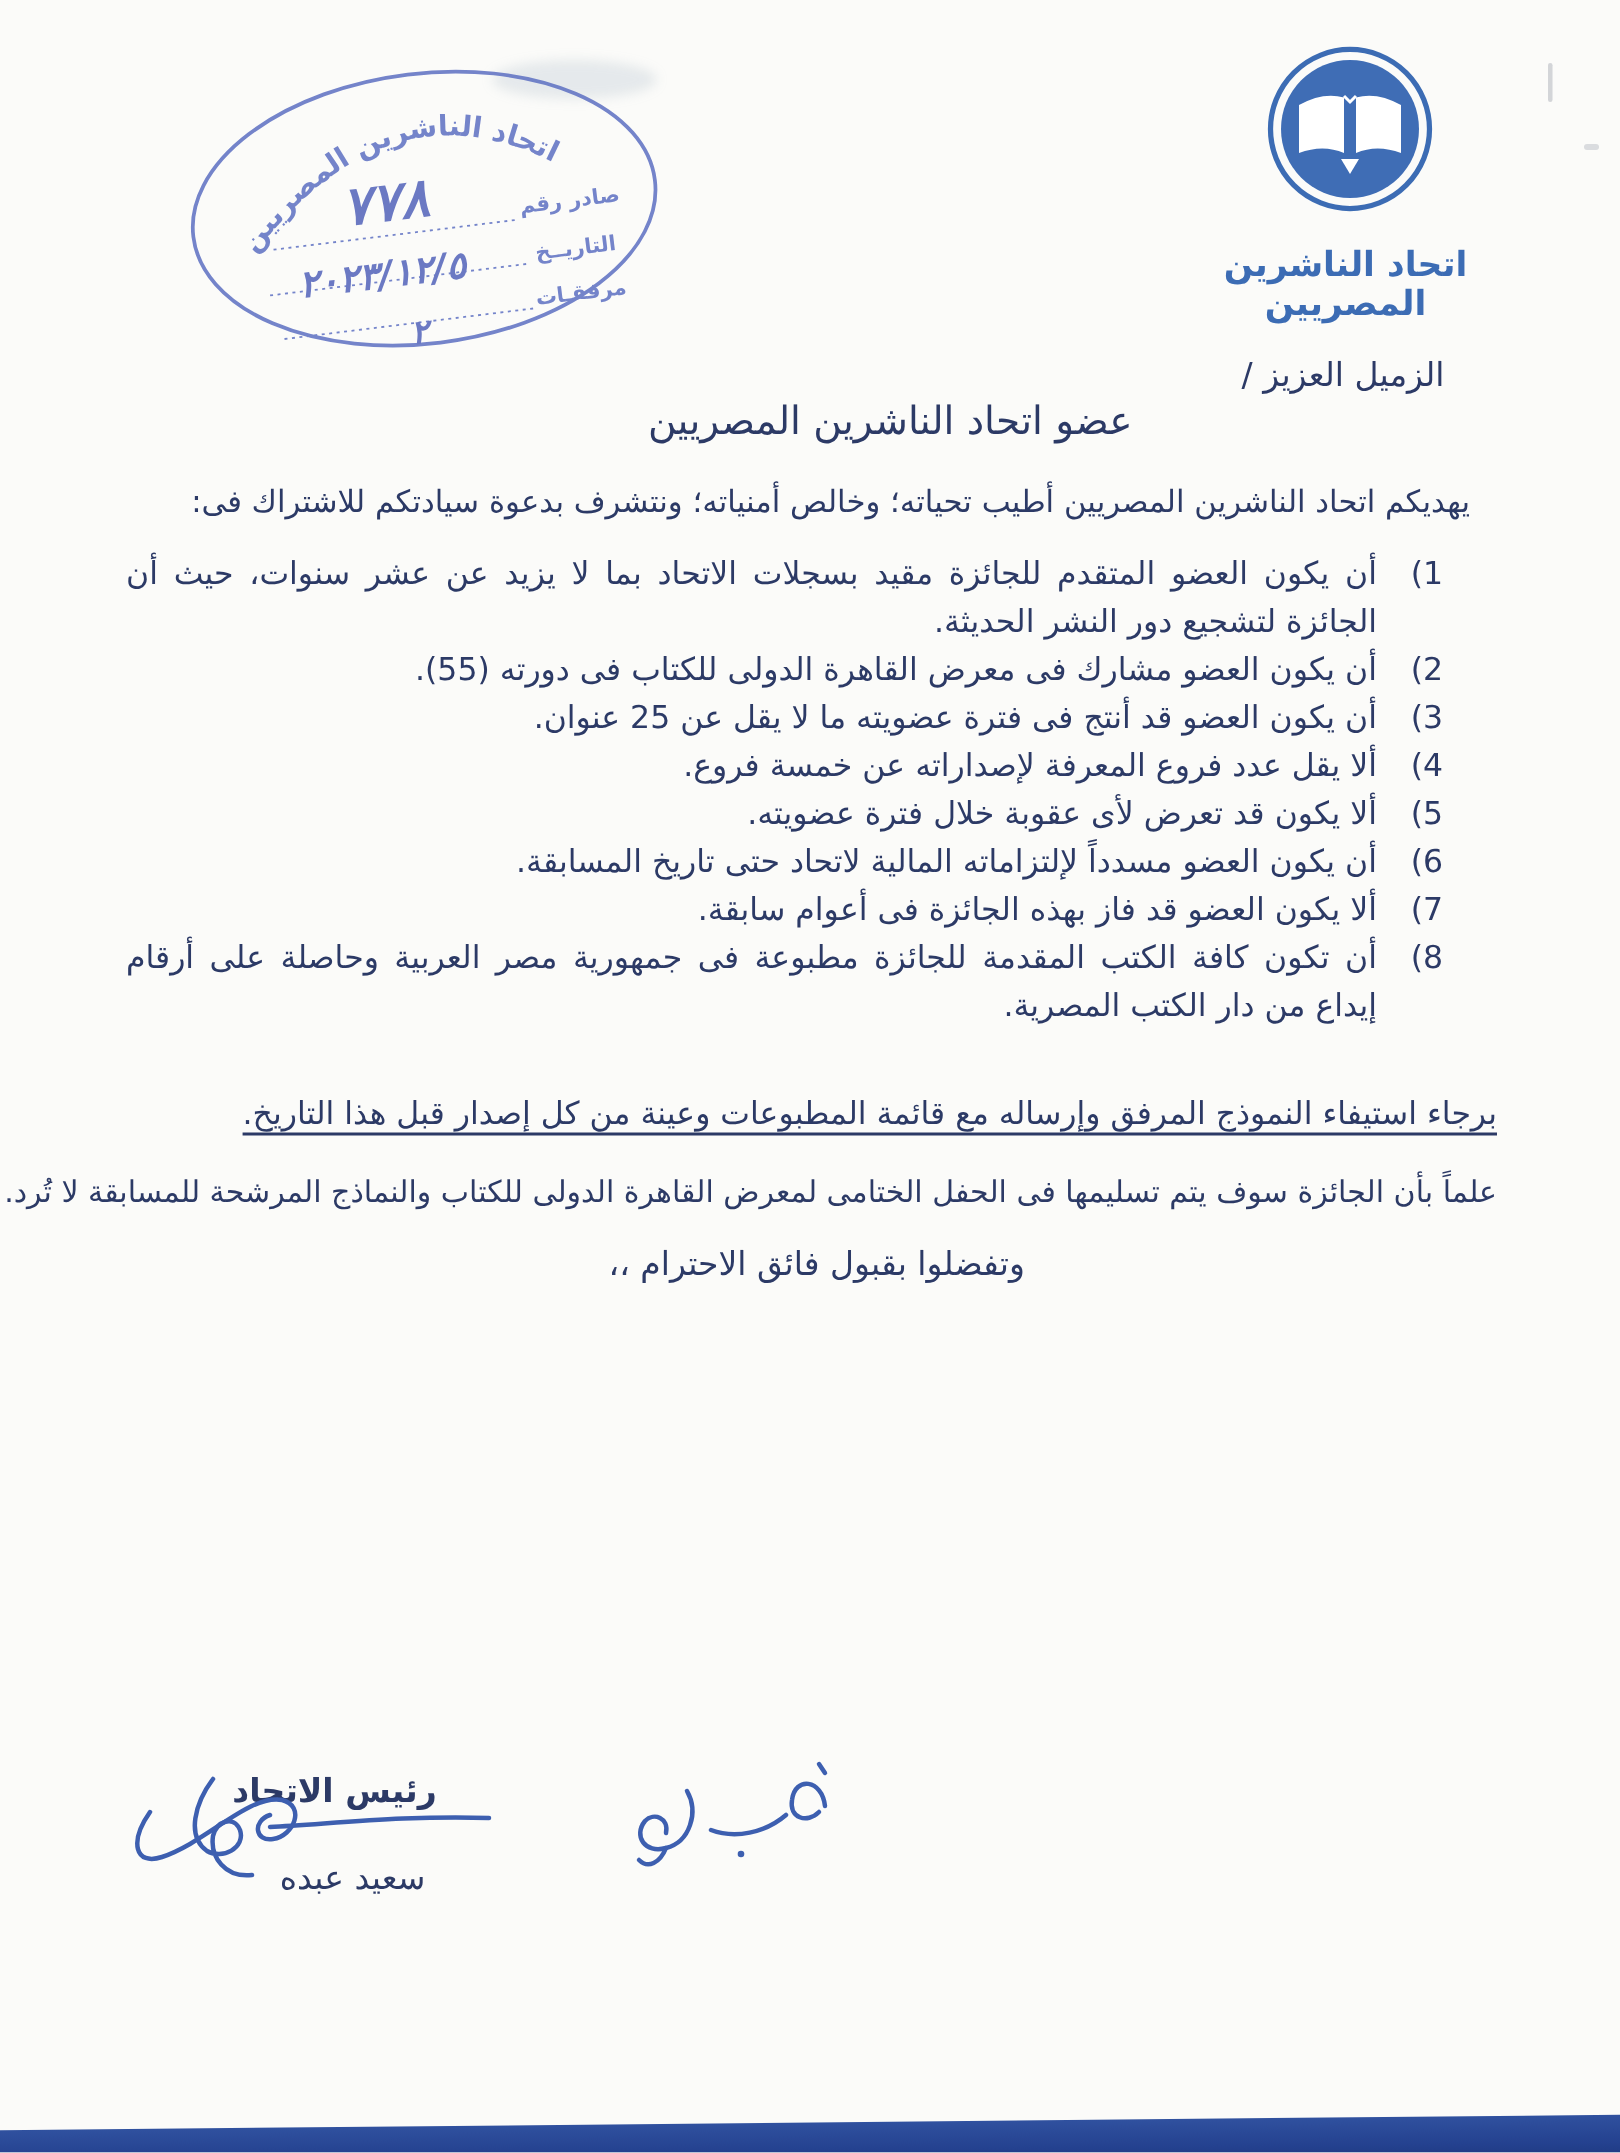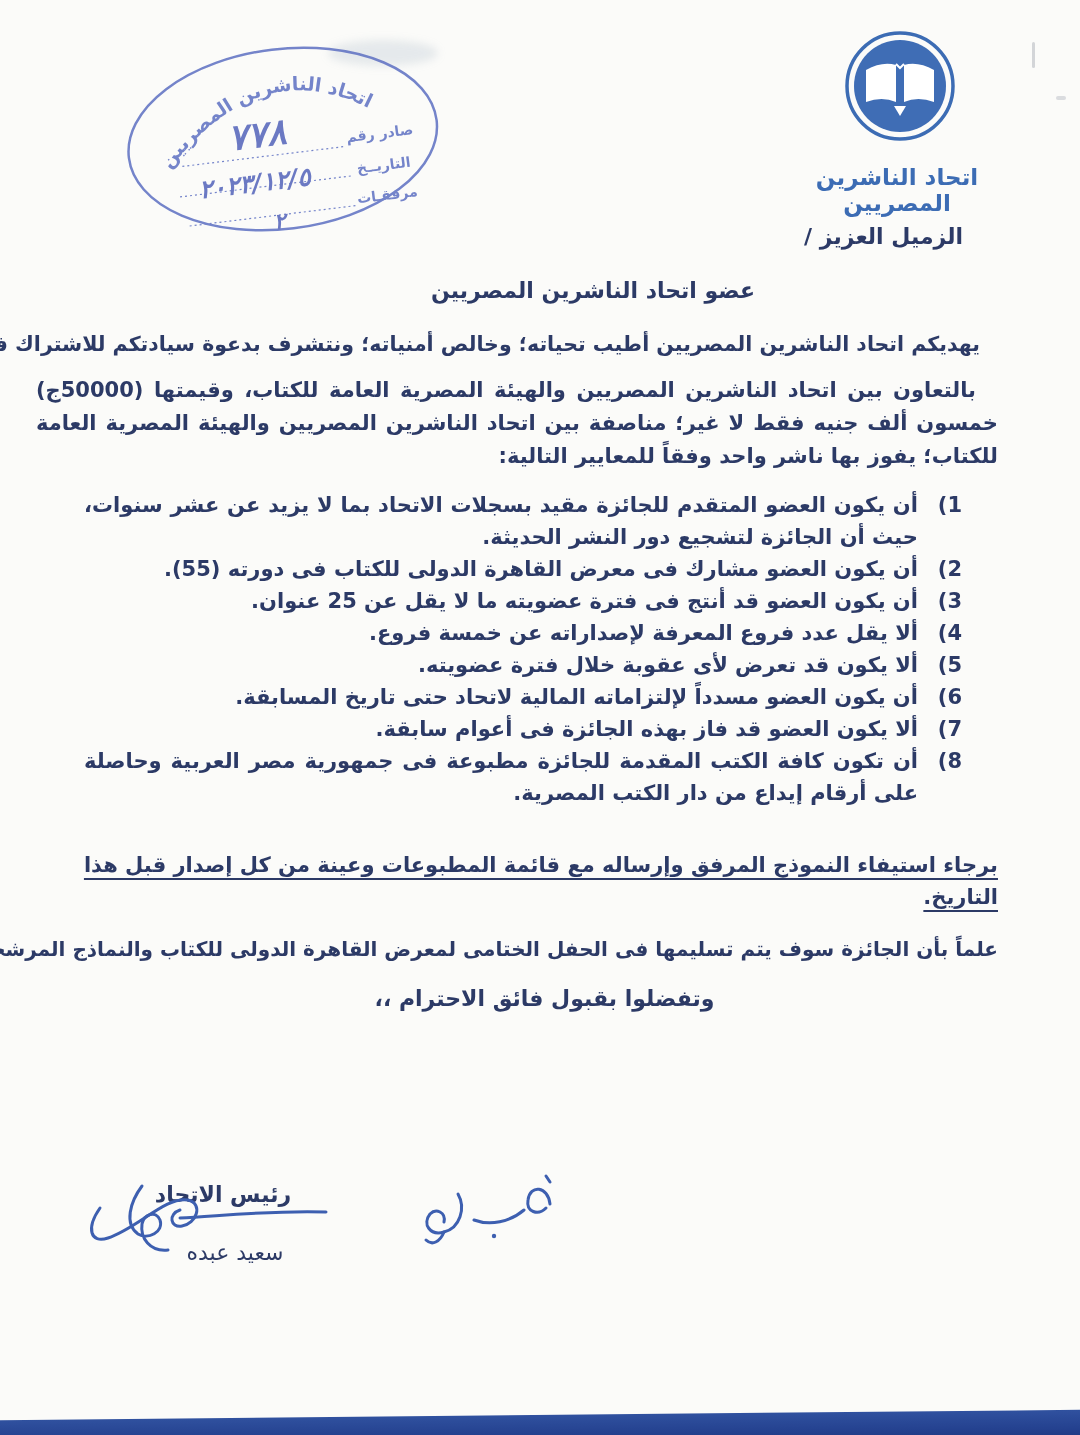--- a/index.html
+++ b/index.html
@@ -26,26 +26,26 @@
   }
   
   .smudge{position:absolute;left:328px;top:40px;width:110px;height:26px;
     background:rgba(120,140,165,.16);border-radius:50%;filter:blur(4px);}
   .mark1{position:absolute;left:1032px;top:42px;width:3px;height:26px;
     background:rgba(90,100,120,.25);border-radius:2px;}
   .mark2{position:absolute;left:1056px;top:96px;width:10px;height:4px;
     background:rgba(90,100,120,.2);border-radius:2px;}
   
   .content{
-    position:absolute;left:36px;top:222px;width:962px;
+    position:absolute;left:36px;top:236px;width:962px;
     direction:rtl;text-align:right;
-    font-size:21px;font-weight:bold;line-height:32px;
+    font-size:21px;font-weight:normal;line-height:32px;
   }
   .salutation{padding-right:35px;font-size:22px;line-height:30px;}
-  .addressee{margin-top:24px;padding-right:243px;font-size:22px;line-height:30px;}
+  .addressee{padding-right:243px;font-size:26px;line-height:30px;}
   .greeting{margin-top:30px;padding-right:20px;font-size:22px;line-height:30px;}
   .intro{margin-top:22px;text-indent:18px;white-space:nowrap;font-size:20.5px;}
   .award-title{margin-top:20px;text-align:center;font-size:22px;line-height:32px;}
   .award-desc{margin-top:14px;text-align:justify;text-indent:22px;line-height:33px;}
   .criteria{margin-top:16px;}
   .criterion{display:flex;direction:rtl;padding-right:36px;line-height:32px;}
   .criterion .num{flex:0 0 44px;direction:rtl;}
   .criterion .txt{flex:1;text-align:justify;margin-left:48px;}
   .request{margin-top:12px;text-align:justify;text-indent:12px;line-height:34px;}
   .form-note{
@@ -106,21 +106,20 @@
       <path d="M52,34 L56,38 L60,34" fill="none" stroke="#ffffff" stroke-width="2"></path>
       <path d="M50,76 L56,86 L62,76 Z" fill="#ffffff"></path>
     </svg>
   </div>
   <div class="logo-caption">اتحاد الناشرين المصريين</div>
 
   <div class="content">
     <div class="salutation">الزميل العزيز /</div>
     <div class="addressee">عضو اتحاد الناشرين المصريين</div>
     <div class="intro">يهديكم اتحاد الناشرين المصريين أطيب تحياته؛ وخالص أمنياته؛ ونتشرف بدعوة سيادتكم للاشتراك فى:</div>
-    <div class="award-desc">بالتعاون بين اتحاد الناشرين المصريين والهيئة المصرية العامة للكتاب، وقيمتها (50000ج) خمسون ألف جنيه فقط لا غير؛ مناصفة بين اتحاد الناشرين المصريين والهيئة المصرية العامة للكتاب؛ يفوز بها ناشر واحد وفقاً للمعايير التالية:</div>
 
     <div class="criteria">
       <div class="criterion">
         <span class="num">1)</span>
         <span class="txt">أن يكون العضو المتقدم للجائزة مقيد بسجلات الاتحاد بما لا يزيد عن عشر سنوات، حيث أن الجائزة لتشجيع دور النشر الحديثة.</span>
       </div>
       <div class="criterion">
         <span class="num">2)</span>
         <span class="txt">أن يكون العضو مشارك فى معرض القاهرة الدولى للكتاب فى دورته (55).</span>
       </div>

